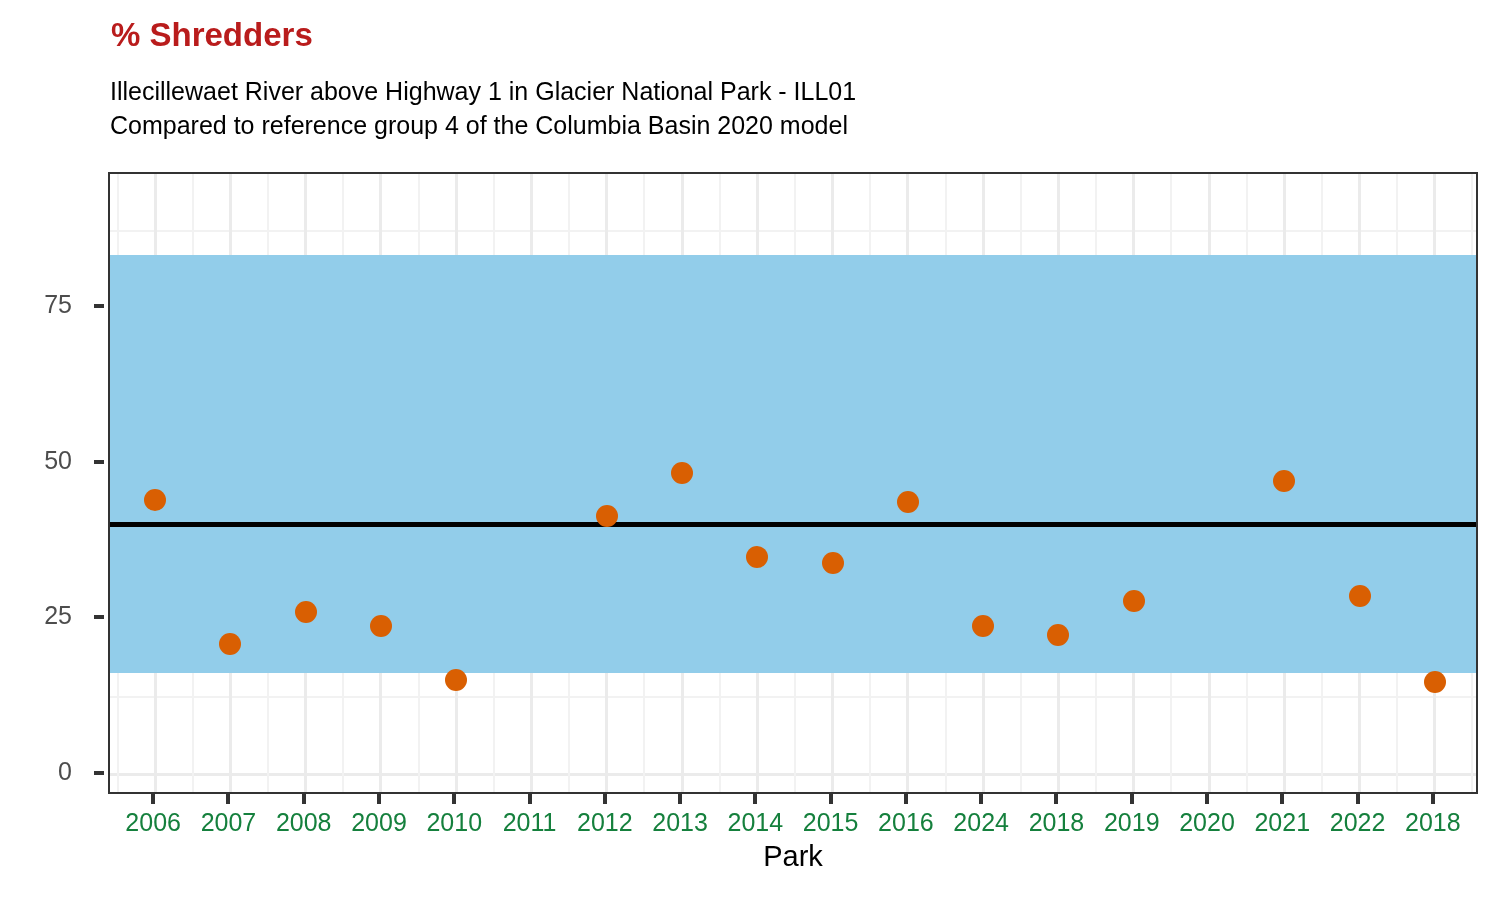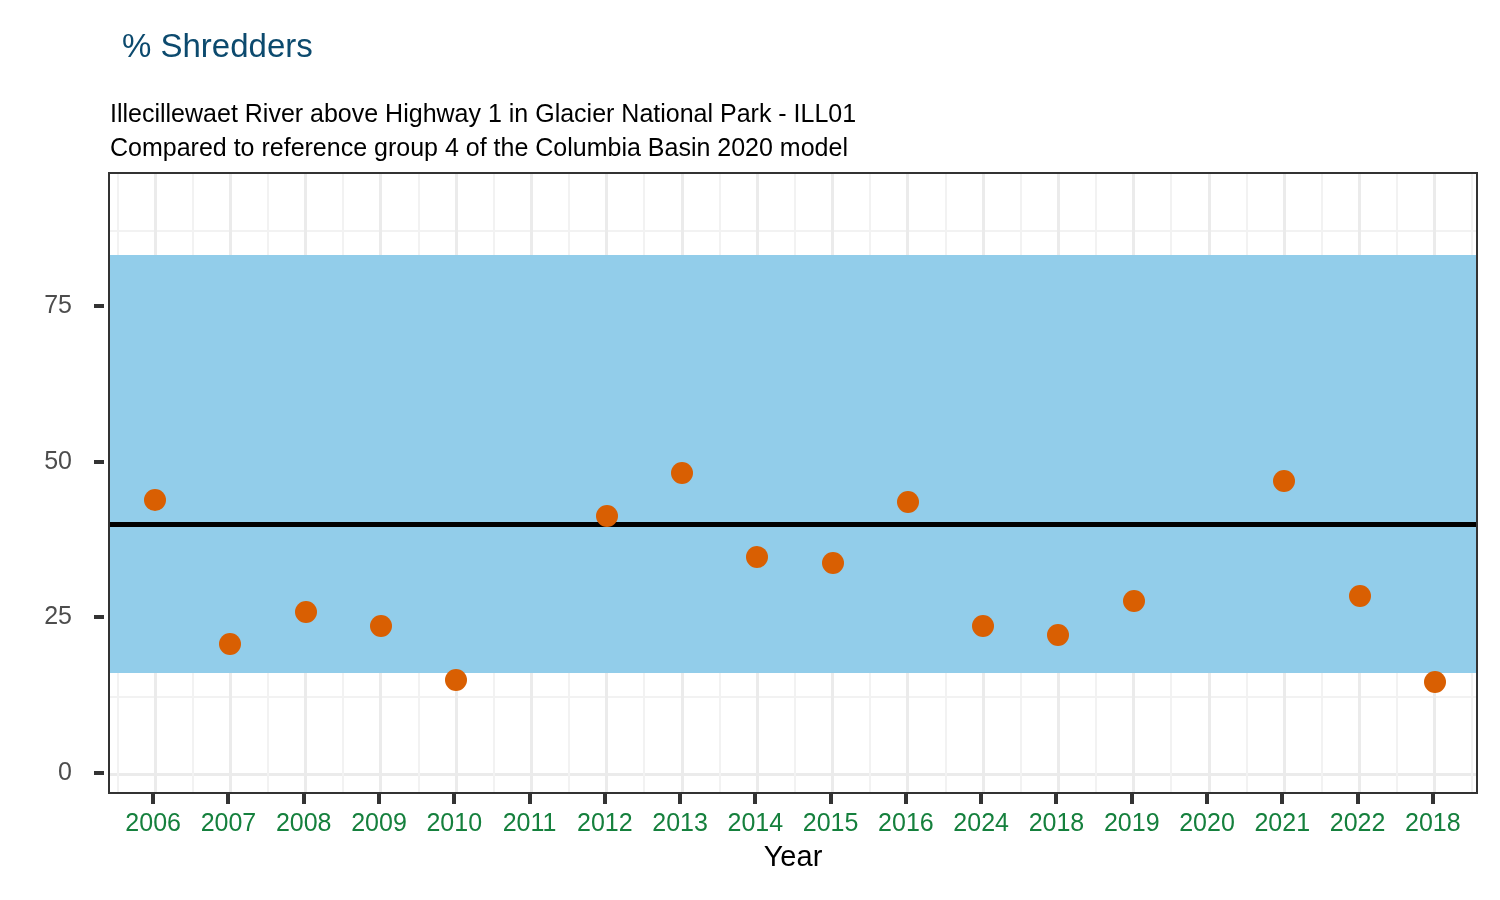--- a/index.html
+++ b/index.html
@@ -26,24 +26,24 @@
 
   
   #title-block {
     position: absolute;
     left: 110px;
     top: 14px;
     width: 1340px;
   }
   #chart-title {
     font-size: 33px;
-    font-weight: 400;
+    font-weight: 700;
     line-height: 40px;
-    color: #0c4a6e;
-    margin: 12px;
+    color: #b91c1c;
+    margin: 1px;
     letter-spacing: 0px;
   }
   #chart-subtitle {
     font-size: 25px;
     font-weight: 400;
     line-height: 34px;
     color: #000;
     margin: 0;
     padding-top: 18px;
     white-space: pre-line;
@@ -181,21 +181,21 @@
   <div id="title-block">
     <div id="chart-title">% Shredders</div>
     <div id="chart-subtitle">Illecillewaet River above Highway 1 in Glacier National Park - ILL01
 Compared to reference group 4 of the Columbia Basin 2020 model</div>
   </div>
 
   <div id="y-axis-title">
     
   </div>
 
-  <div id="x-axis-title">Year</div>
+  <div id="x-axis-title">Park</div>
 
   <div id="panel">
     <div id="panel-inner">
 
     <div class="gridline-minor-y" style="top: 522.102px;"></div>
         <div class="gridline-minor-y" style="top: 366.602px;"></div>
         <div class="gridline-minor-y" style="top: 211.102px;"></div>
         <div class="gridline-minor-y" style="top: 55.602px;"></div>
         <div class="gridline-major-y" style="top: 599.352px;"></div>
         <div class="gridline-major-y" style="top: 443.852px;"></div>

